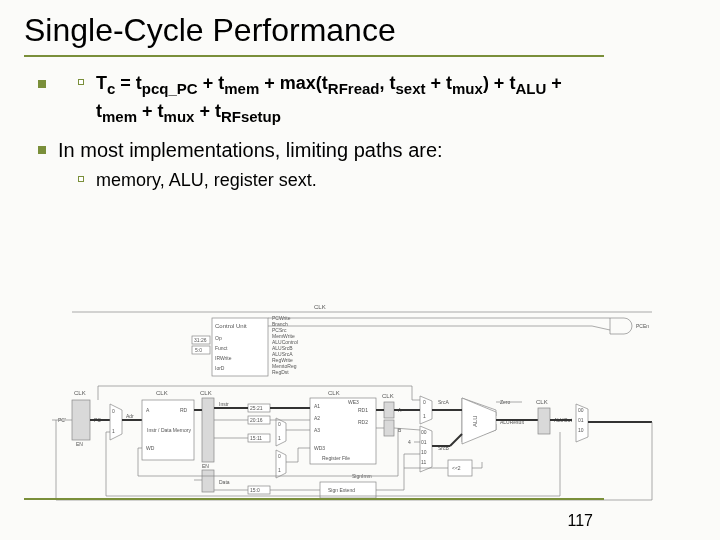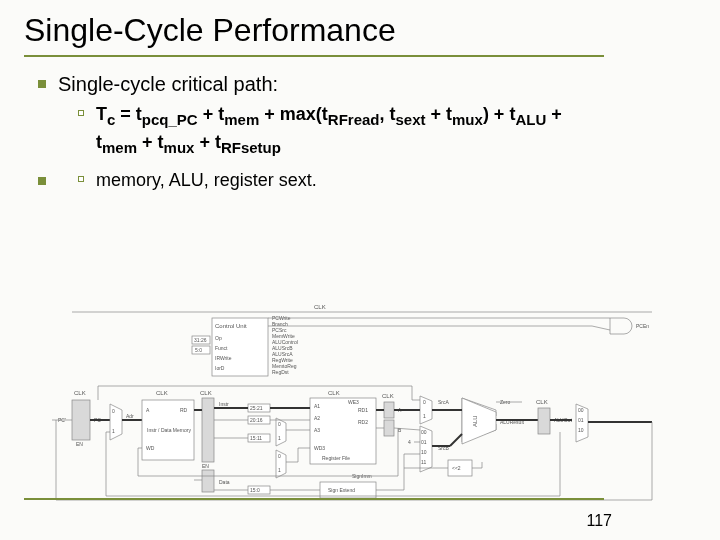--- a/index.html
+++ b/index.html
@@ -86,21 +86,21 @@
     position: absolute;
     left: 52px;
     top: 300px;
     width: 616px;
     height: 208px;
     font-family: Arial, sans-serif;
   }
 
   .page-num {
     position: absolute;
-    right: 16px;
+    right: 35px;
     bottom: 10px;
     font-size: 16px;
     color: #000;
   }
   .bottom-rule {
     position: absolute;
     left: 24px;
     right: 24px;
     bottom: 32px;
     border: none;
@@ -122,28 +122,28 @@
 </head>
 <body>
 
 <div class="slide">
 
   <h1 class="title">Single-Cycle Performance</h1>
   <hr class="title-rule">
 
   <ul class="outer">
     <li>
-      <span>Single-cycle critical path:</span>
       <ul class="inner">
         <li>
           <span class="bold">T<sub>c</sub> = t<sub>pcq_PC</sub> + t<sub>mem</sub> + max(t<sub>RFread</sub>, t<sub>sext</sub> + t<sub>mux</sub>) + t<sub>ALU</sub> + t<sub>mem</sub> + t<sub>mux</sub> + t<sub>RFsetup</sub></span>
         </li>
       </ul>
     </li>
     <li>
+      <span>In most implementations, limiting paths are:</span>
       <ul class="inner">
         <li>
           <span>memory, ALU, register sext.</span>
         </li>
       </ul>
     </li>
   </ul>
 
   <div class="diagram">
     <svg viewBox="0 0 616 208" width="616" height="208">

